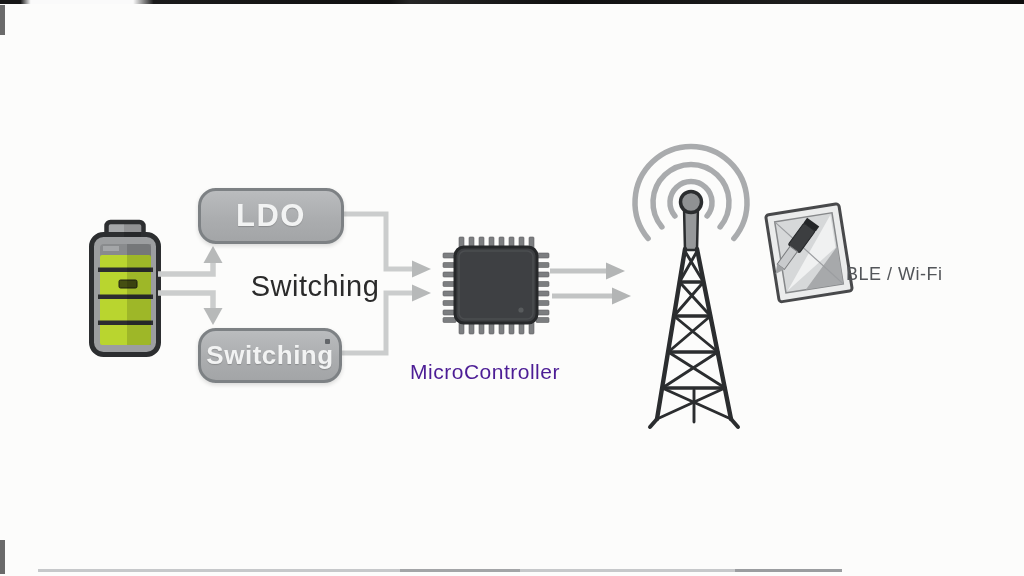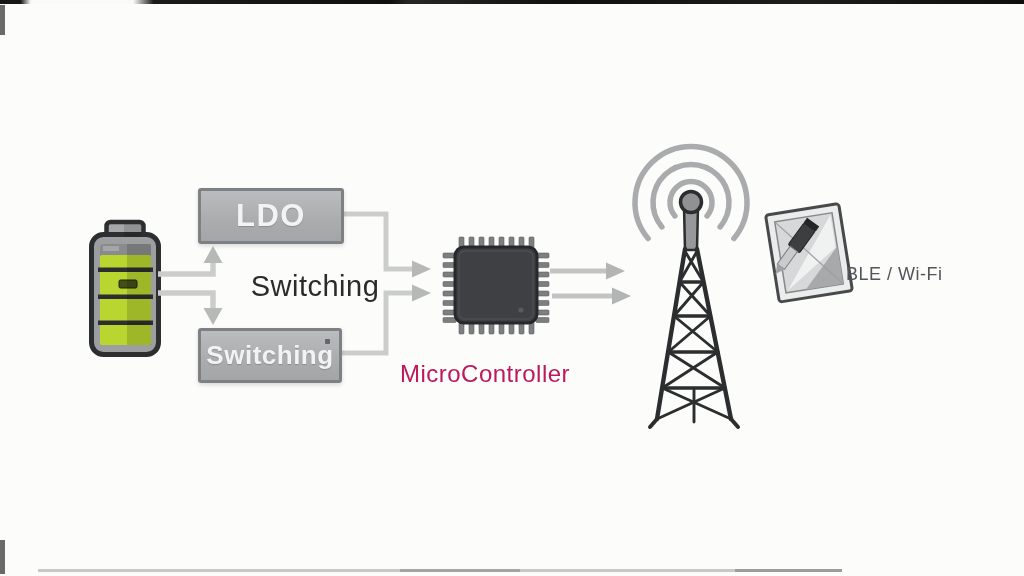--- a/index.html
+++ b/index.html
@@ -17,31 +17,31 @@
   .bottom-line{
     position:absolute;left:38px;top:569px;width:804px;height:3px;background:#c6c8ca;
   }
   .bottom-line-dark1{position:absolute;left:400px;top:569px;width:120px;height:3px;background:#a3a5a7;}
   .bottom-line-dark2{position:absolute;left:735px;top:569px;width:107px;height:3px;background:#9b9da0;}
   .edge-mark{position:absolute;width:5px;background:#3a3a3a;opacity:.75;}
   
   .block{
     position:absolute;display:flex;align-items:center;justify-content:center;
     background:linear-gradient(180deg,#babcbe 0%,#abadaf 55%,#a3a5a7 100%);
-    border:3px solid #7d8184;border-radius:3px;color:#f2f3f3;font-weight:bold;
+    border:3px solid #7d8184;border-radius:18px;color:#f2f3f3;font-weight:bold;
     box-shadow:0 2px 4px rgba(0,0,0,.14);box-sizing:border-box;
     text-shadow:0 1px 1px rgba(0,0,0,.18);
   }
   .block-ldo{left:198px;top:188px;width:146px;height:56px;font-size:31px;letter-spacing:1.5px;}
   .block-switching{left:198px;top:328px;width:144px;height:55px;font-size:26px;letter-spacing:.5px;}
   .block-dot{position:absolute;right:9px;top:8px;width:5px;height:5px;background:#63666a;border-radius:1px;}
   
   .tlabel{position:absolute;text-align:center;}
   .lbl-switching-mid{left:225px;top:270px;width:180px;font-size:29px;letter-spacing:.5px;color:#2b2b2b;}
-  .lbl-mcu{left:393px;top:360px;width:184px;font-size:24px;letter-spacing:.5px;color:#be185d;}
+  .lbl-mcu{left:393px;top:360px;width:184px;font-size:21px;letter-spacing:.5px;color:#4c1d95;}
   .lbl-radio{left:846px;top:264px;width:150px;text-align:left;font-size:18px;letter-spacing:.5px;color:#525559;}
 </style>
 </head>
 <body>
 
 <div class="canvas">
 
   <div class="top-strip"></div>
   <div class="bottom-line"></div>
   <div class="bottom-line-dark1"></div>

